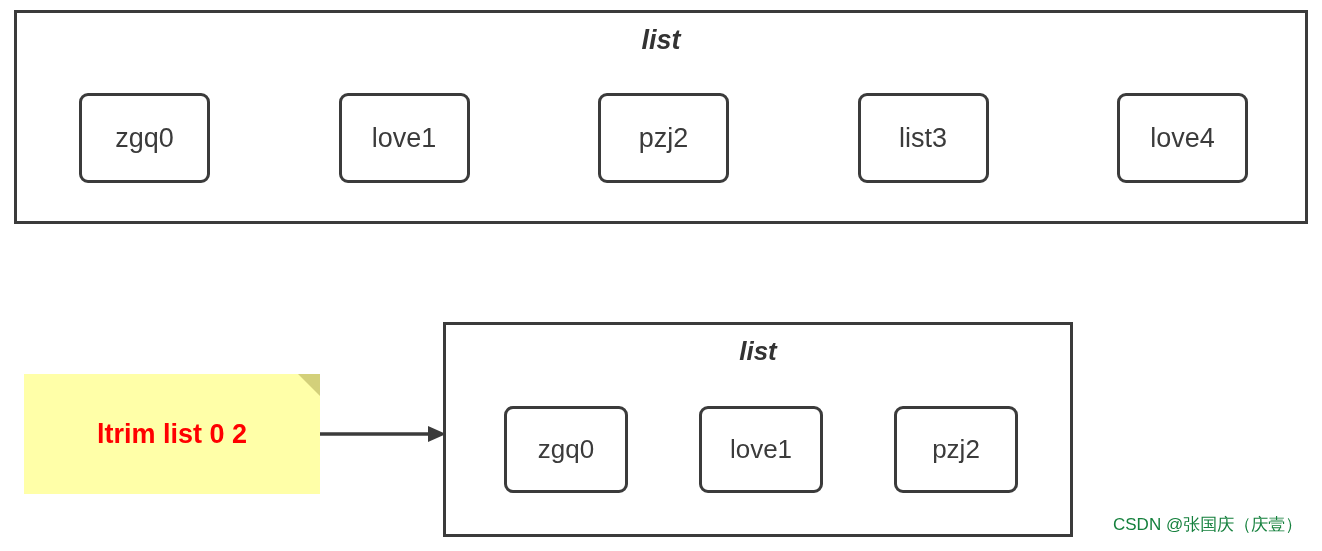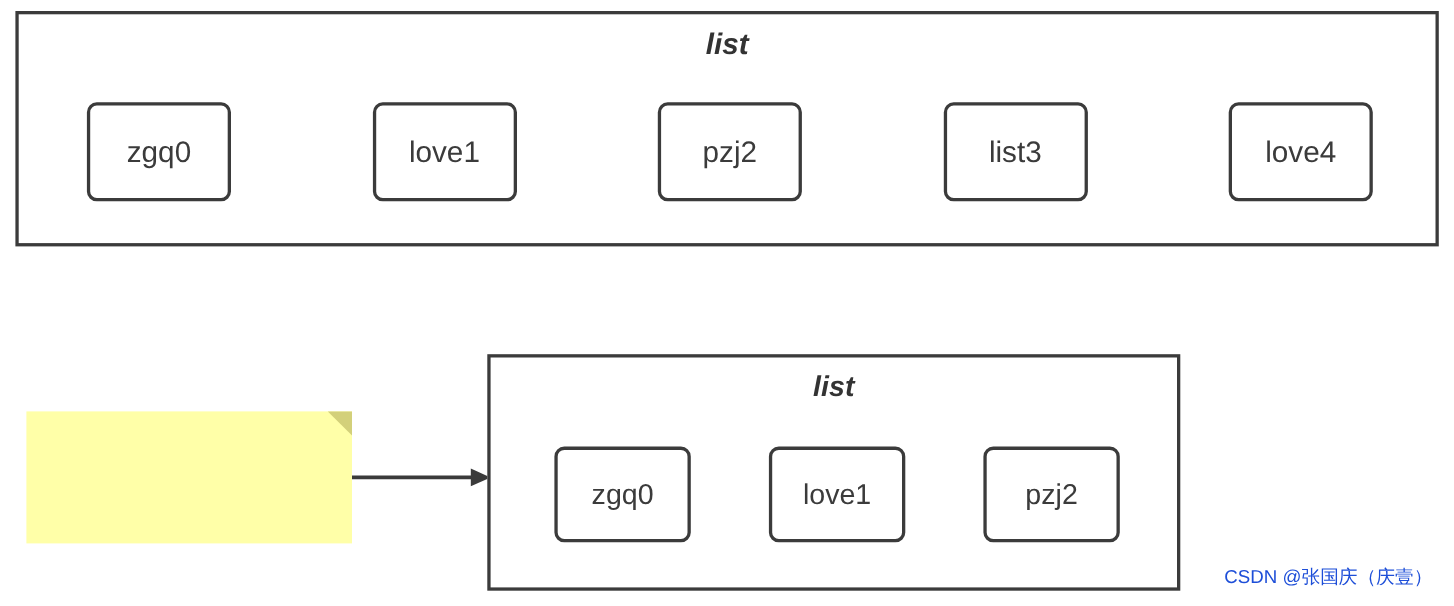--- a/index.html
+++ b/index.html
@@ -144,21 +144,21 @@
     width: 130px;
     height: 40px;
   }
 
   
   #watermark {
     position: absolute;
     left: 1113px;
     top: 513px;
     font-size: 17px;
-    color: #1d4ed8;
+    color: #15803d;
     white-space: nowrap;
   }
 </style>
 </head>
 <body>
 
 <div class="canvas">
 
   <div class="list-container" id="list-before">
     <div class="list-title">list</div>
@@ -188,20 +188,21 @@
         <span class="item-value">love</span>
         <span class="item-index">4</span>
       </div>
 
 
     </div>
   </div>
 
   <div id="command-note">
     <span class="fold"></span>
+    <span class="note-text">ltrim list 0 2</span>
   </div>
 
   <svg id="flow-arrow" viewBox="0 0 130 40">
     <line x1="2" y1="20" x2="112" y2="20" stroke="#3b3b3b" stroke-width="3.5"></line>
     <polygon points="110,12 128,20 110,28" fill="#3b3b3b"></polygon>
   </svg>
 
   <div class="list-container" id="list-after">
     <div class="list-title">list</div>
     <div class="items-row">

